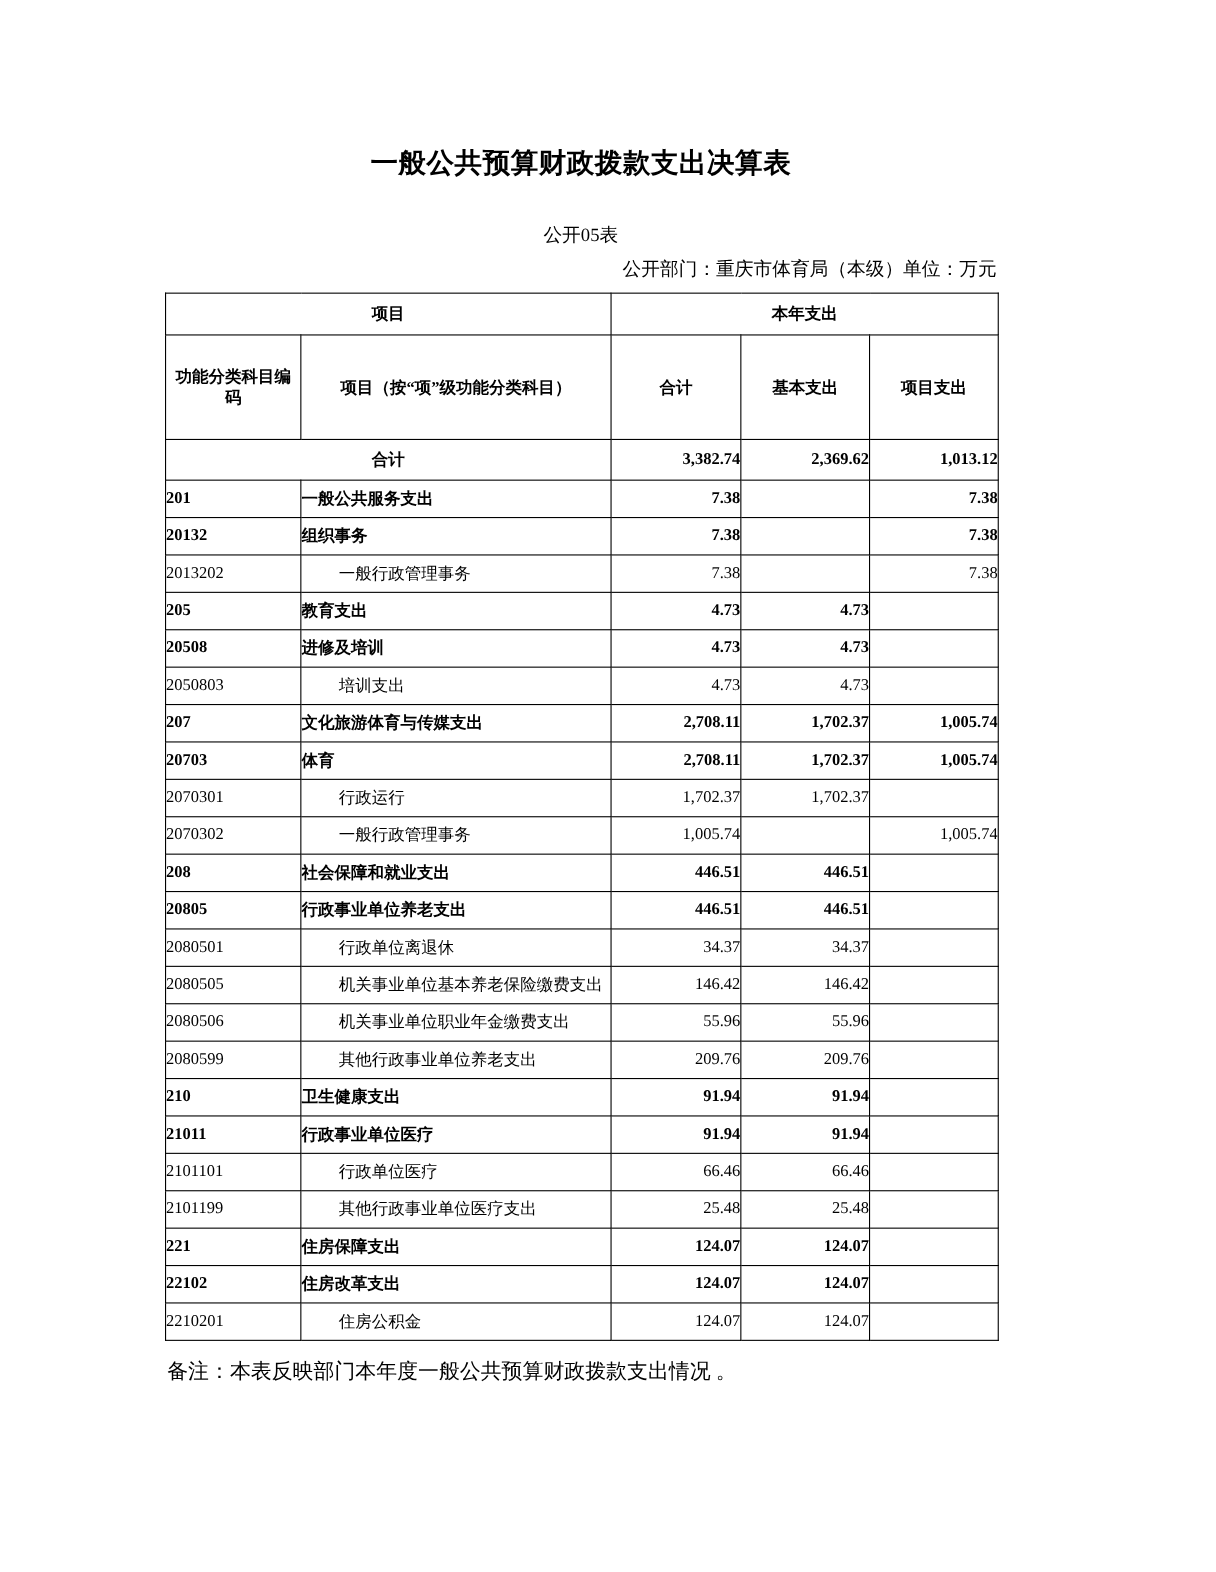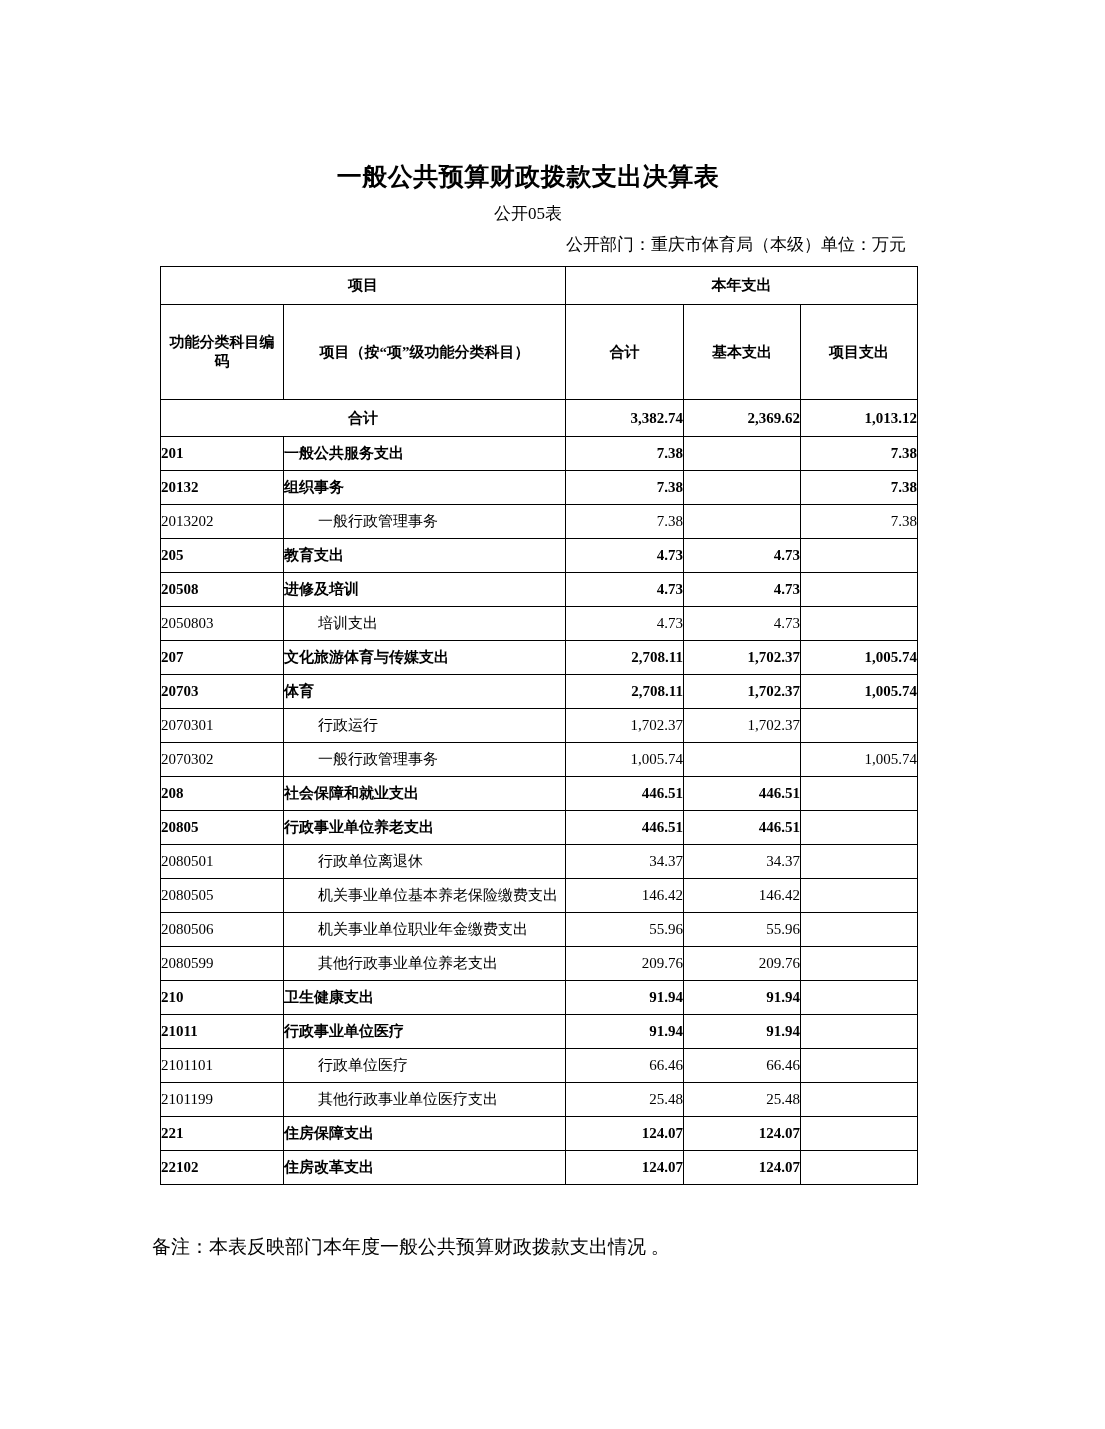--- a/index.html
+++ b/index.html
@@ -19,21 +19,20 @@
   .title {
     position: absolute;
     top: 131px;
     left: 150px;
     width: 756px;
     text-align: center;
     font-family: "Liberation Sans", "DejaVu Sans", sans-serif;
     font-size: 25px;
     font-weight: bold;
     letter-spacing: 0.5px;
-    margin-top: 29px;
   }
   .table-no {
     position: absolute;
     top: 202px;
     left: 150px;
     width: 756px;
     text-align: center;
     font-size: 17px;
   }
   .meta-row {
@@ -41,21 +40,21 @@
     top: 233px;
     left: 150px;
     width: 756px;
     display: flex;
     justify-content: flex-end;
     font-size: 17px;
   }
   table.budget {
     position: absolute;
     top: 266px;
-    left: 160px;
+    left: 150px;
     width: 757px;
     border-collapse: collapse;
     table-layout: fixed;
     font-size: 15px;
   }
   table.budget th, table.budget td {
     border: 1px solid #000000;
     padding: 0;
     vertical-align: middle;
     overflow: hidden;
@@ -286,18 +285,25 @@
           <td class="c-num">124.07</td>
           <td class="c-num"></td>
         </tr>
         <tr class="row-lvl2">
           <td class="c-code">22102</td>
           <td class="c-name">住房改革支出</td>
           <td class="c-num">124.07</td>
           <td class="c-num">124.07</td>
           <td class="c-num"></td>
         </tr>
+        <tr class="row-lvl3">
+          <td class="c-code">2210201</td>
+          <td class="c-name">住房公积金</td>
+          <td class="c-num">124.07</td>
+          <td class="c-num">124.07</td>
+          <td class="c-num"></td>
+        </tr>
       </tbody>
   </table>
 
   <div class="note">备注：本表反映部门本年度一般公共预算财政拨款支出情况 。</div>
 
 </div>
 
 </body></html>

